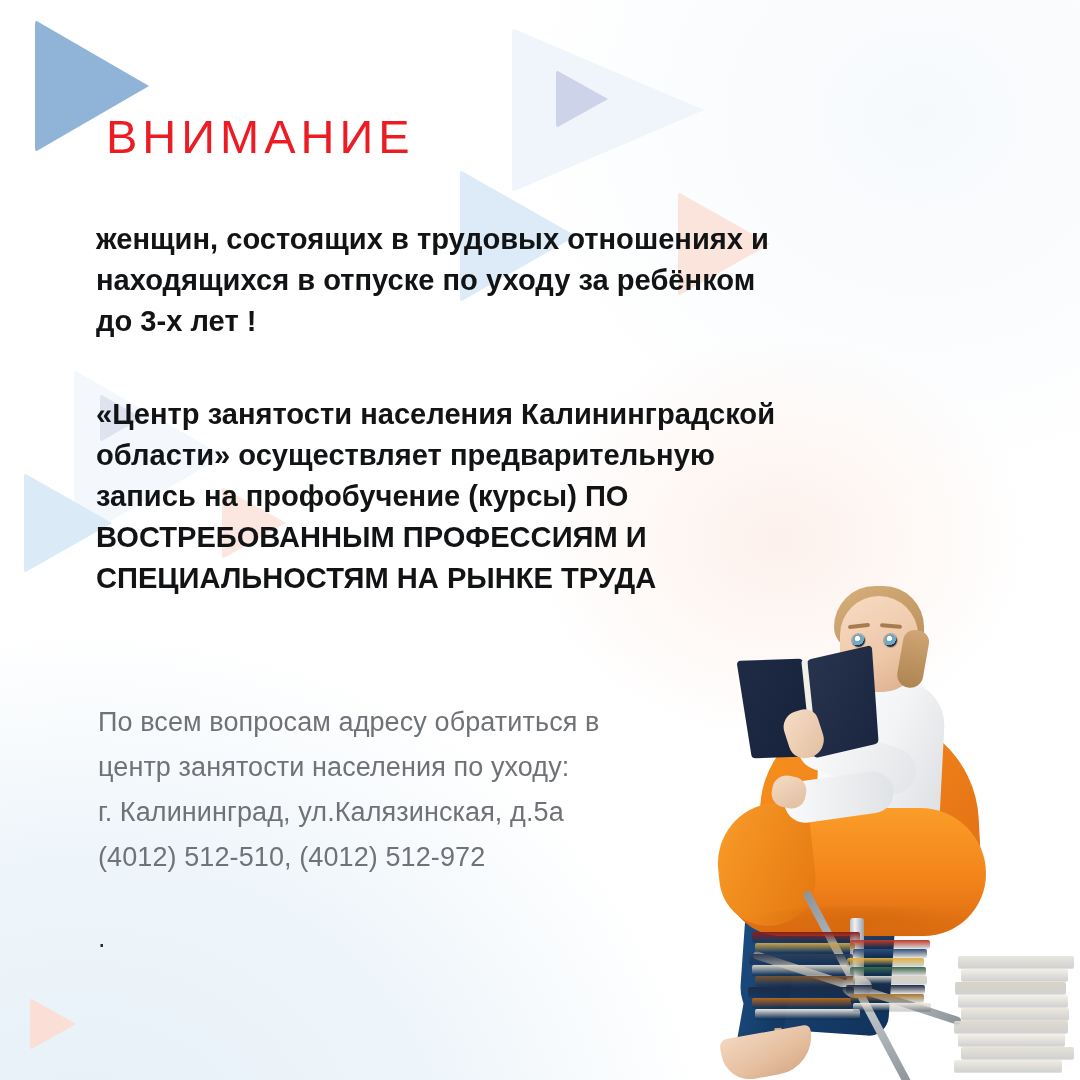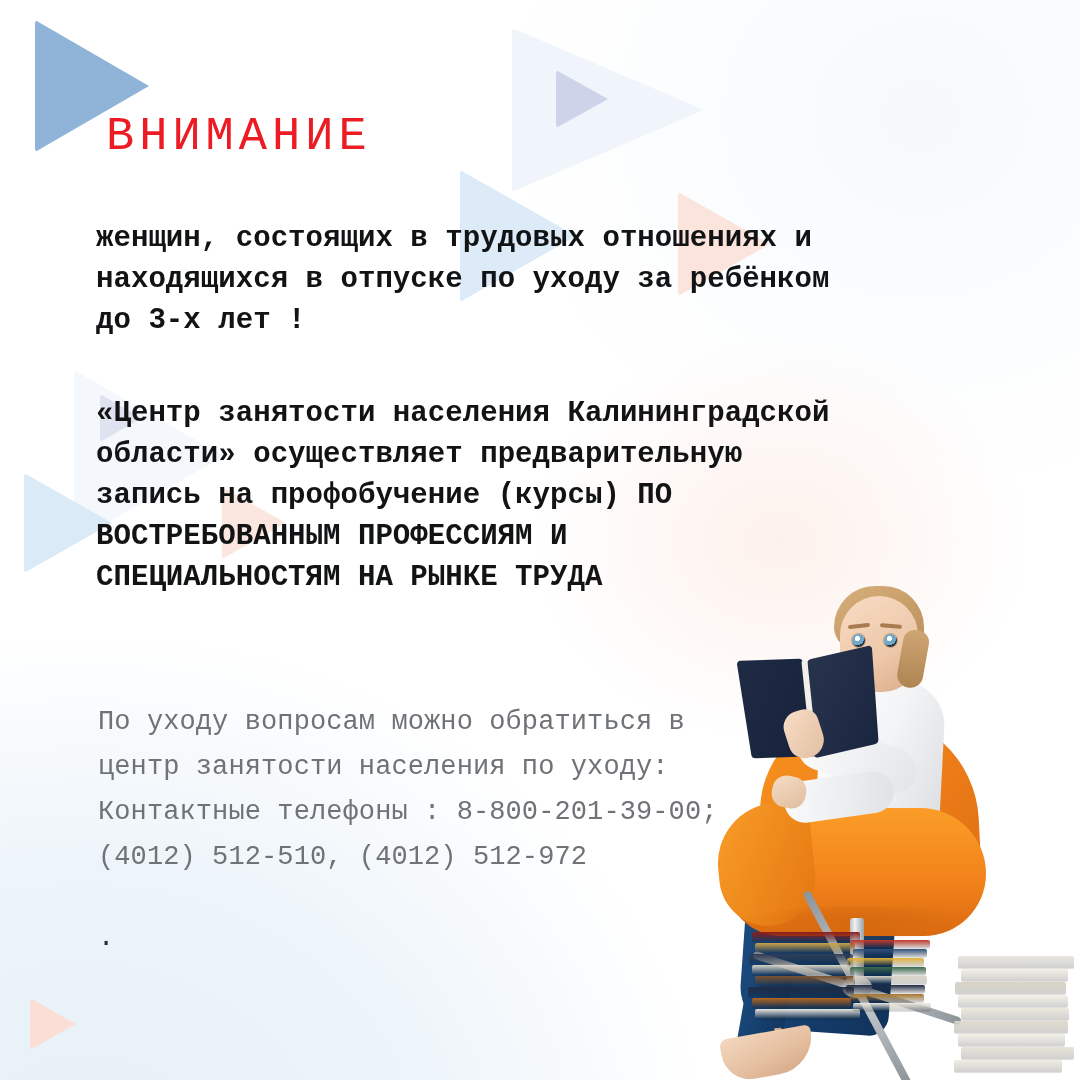--- a/index.html
+++ b/index.html
@@ -123,21 +123,20 @@
     border-left-color: #fbdfd6;
   }
 
   
   .content {
     position: absolute;
     left: 96px;
     top: 0;
     width: 896px;
     height: 864px;
-    font-family: Liberation Mono, monospace;
   }
 
   .headline {
     position: absolute;
     left: 10px;
     top: 113px;
     font-size: 47px;
     font-weight: 400;
     letter-spacing: 5px;
     color: #ec1c24;
@@ -562,21 +561,21 @@
 
     <div class="para para-2">
       <span>«Центр занятости населения Калининградской</span>
       <span>области» осуществляет предварительную</span>
       <span>запись на профобучение (курсы) ПО</span>
       <span>ВОСТРЕБОВАННЫМ ПРОФЕССИЯМ И</span>
       <span class="last">СПЕЦИАЛЬНОСТЯМ НА РЫНКЕ ТРУДА</span>
     </div>
 
     <div class="contact">
-      <span class="line">По уходу вопросам можно обратиться в</span>
+      <span class="line">По всем вопросам адресу обратиться в</span>
       <span class="line">центр занятости населения по уходу:</span>
-      <span class="line">Контактные телефоны : 8-800-201-39-00;</span>
+      <span class="line">г. Калининград, ул.Калязинская, д.5а</span>
       <span class="line">(4012) 512-510, (4012) 512-972</span>
       <span class="dot">.</span>
     </div>
 
   </div>
 </div>
 
 </body></html>

